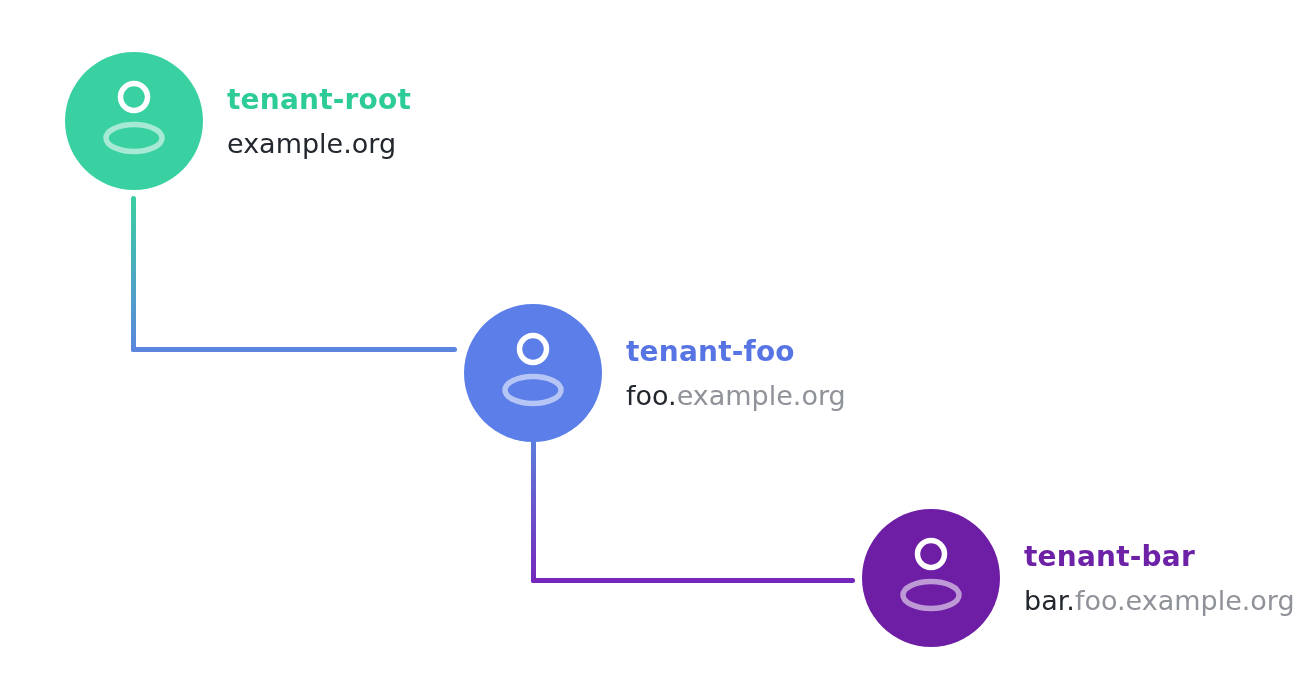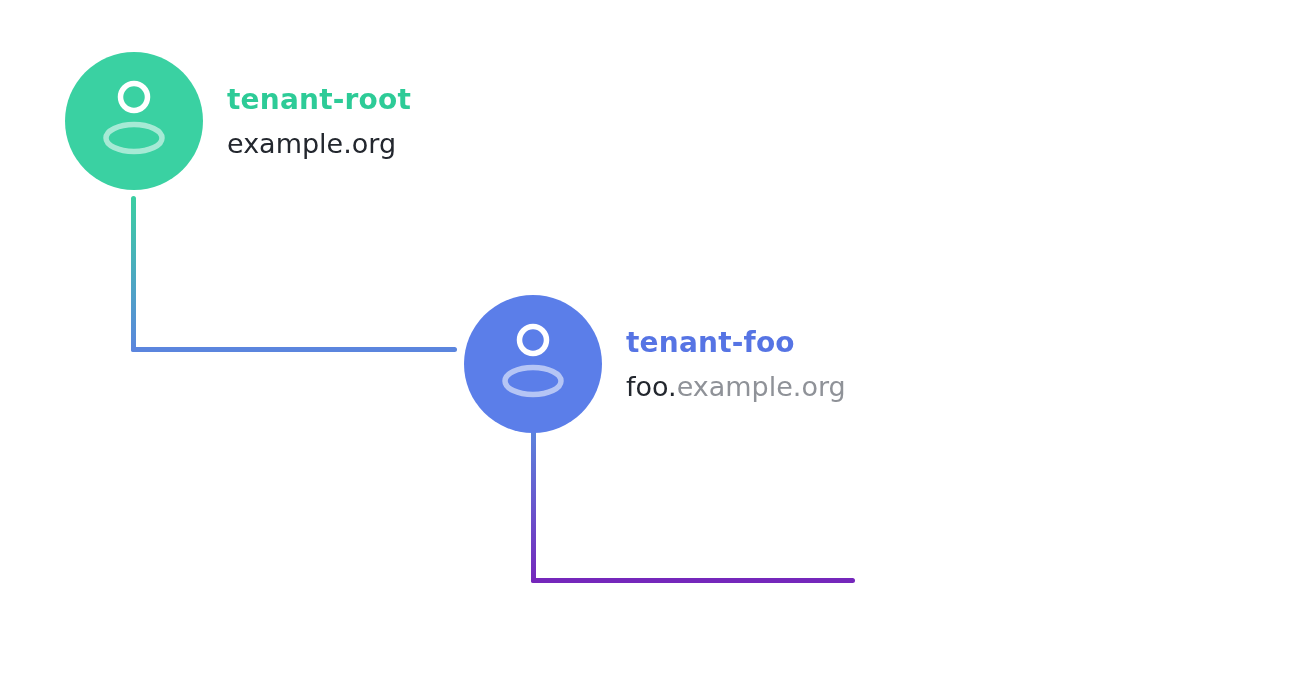--- a/index.html
+++ b/index.html
@@ -27,21 +27,21 @@
   .conn-2-v { left: 531px; top: 430px; width: 5px; height: 153px; border-radius: 3px; }
   .conn-2-h { left: 531px; top: 578px; width: 324px; height: 5px; border-radius: 3px; }
   
   .node {
     position: absolute;
     display: flex;
     align-items: center;
     gap: 24px;
   }
   .node-root { left: 65px;  top: 52px;  }
-  .node-foo  { left: 464px; top: 295px; }
+  .node-foo  { left: 464px; top: 304px; }
   .node-bar  { left: 862px; top: 509px; }
   .circle {
     width: 138px;
     height: 138px;
     border-radius: 50%;
     flex: none;
     display: flex;
     align-items: center;
     justify-content: center;
   }
@@ -95,14 +95,26 @@
         <circle cx="69" cy="45" r="13.5" fill="none" stroke="#ffffff" stroke-width="5.5"></circle>
         <ellipse cx="69" cy="86" rx="28" ry="13.5" fill="none" stroke="#ffffff" stroke-opacity="0.55" stroke-width="5.5"></ellipse>
       </svg>
     </div>
     <div class="texts">
       <div class="title" style="color: rgb(86, 116, 228);">tenant-foo</div>
       <div class="subtitle"><span>foo.</span><span class="gray">example.org</span></div>
     </div>
   </div>
 
+  <div class="node node-bar">
+    <div class="circle" style="background: rgb(110, 29, 165);">
+      <svg width="138" height="138" viewBox="0 0 138 138">
+        <circle cx="69" cy="45" r="13.5" fill="none" stroke="#ffffff" stroke-width="5.5"></circle>
+        <ellipse cx="69" cy="86" rx="28" ry="13.5" fill="none" stroke="#ffffff" stroke-opacity="0.55" stroke-width="5.5"></ellipse>
+      </svg>
+    </div>
+    <div class="texts">
+      <div class="title" style="color: rgb(109, 33, 166);">tenant-bar</div>
+      <div class="subtitle"><span>bar.</span><span class="gray">foo.example.org</span></div>
+    </div>
+  </div>
 
 </div>
 
 </body></html>

